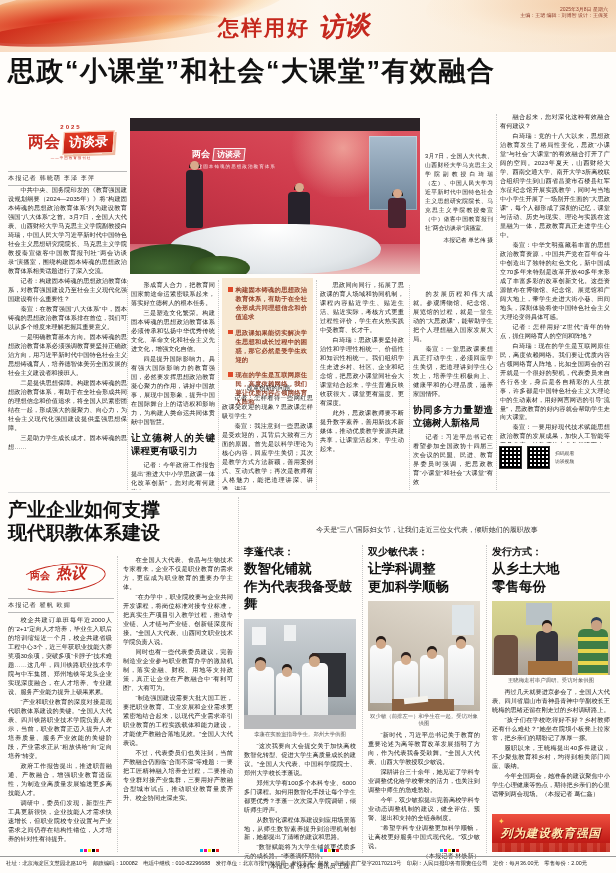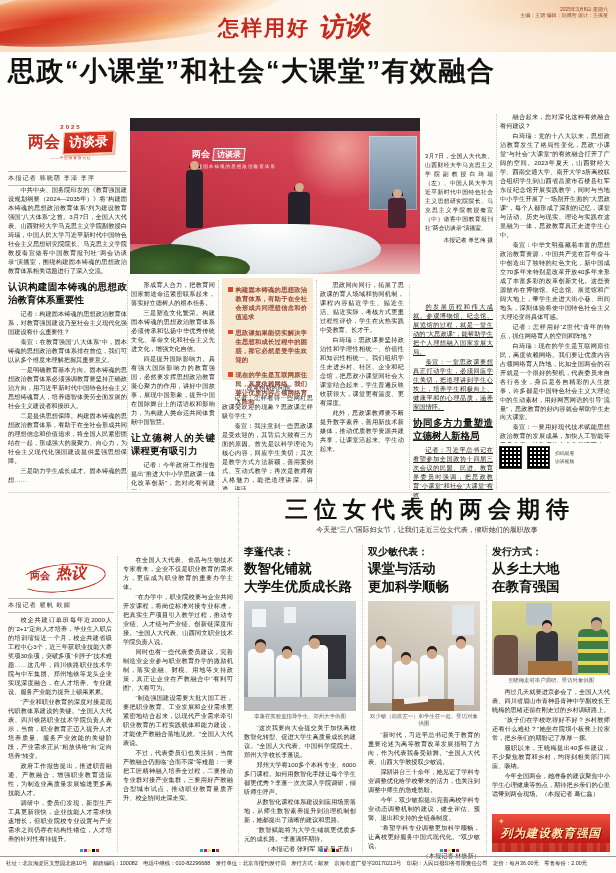--- a/index.html
+++ b/index.html
@@ -152,21 +152,20 @@
       <span class="logo1-lh">两会</span>
       <span class="logo1-box">访谈录</span>
     </div>
     <div class="logo1-tag">——中国教育报刊社</div>
   </div>
 
   <div class="abs byline" style="left:8px;top:171px;width:119px;">本报记者 韩晓萌 李泽 李萍</div>
 
   <div class="abs col" style="left:8px;top:186px;width:119px;height:304px;">
     <p>中共中央、国务院印发的《教育强国建设规划纲要（2024—2035年）》将“构建固本铸魂的思想政治教育体系”列为建设教育强国“八大体系”之首。3月7日，全国人大代表、山西财经大学马克思主义学院副教授白琦瑞，中国人民大学习近平新时代中国特色社会主义思想研究院院长、马克思主义学院教授秦宣做客中国教育报刊社“两会访谈录”演播室，围绕构建固本铸魂的思想政治教育体系相关话题进行了深入交流。</p>
-    <h3 class="sub">认识构建固本铸魂的思想政治教育体系重要性</h3>
     <p>记者：构建固本铸魂的思想政治教育体系，对教育强国建设乃至社会主义现代化强国建设有什么重要性？</p>
     <p>秦宣：在教育强国“八大体系”中，固本铸魂的思想政治教育体系排在首位，我们可以从多个维度来理解把握其重要意义。</p>
     <p>一是明确教育基本方向。固本铸魂的思想政治教育体系必须强调教育要坚持正确政治方向，用习近平新时代中国特色社会主义思想铸魂育人，培养德智体美劳全面发展的社会主义建设者和接班人。</p>
     <p>二是提供思想保障。构建固本铸魂的思想政治教育体系，有助于在全社会形成共同的理想信念和价值追求，将全国人民紧密团结在一起，形成强大的凝聚力、向心力，为社会主义现代化强国建设提供坚强思想保障。</p>
     <p>三是助力学生成长成才。固本铸魂的思想……</p>
   </div>
 
   <div class="abs photo1">
     <div class="ph-glow"></div>
     <div class="ph-rig"></div>
@@ -232,21 +231,21 @@
     <p>秦宣：我注意到一些思政课是受欢迎的，其背后大致有三方面的原因。首先是以科学理论为核心内容，回应学生关切；其次是教学方式方法新颖，善用案例式、互动式教学；再次是教师有人格魅力，能把道理讲深、讲透、讲活。</p>
 
   </div>
 
   <div class="abs col" style="left:320px;top:281px;width:84px;height:209px;">
     <p>思政同向同行，拓展了思政课的育人场域和协同机制，课程内容贴近学生、贴近生活、贴近实际，考核方式更重过程性评价，学生在火热实践中受教育、长才干。</p>
     <p>白琦瑞：思政课要坚持政治性和学理性相统一、价值性和知识性相统一。我们组织学生走进乡村、社区、企业和纪念馆，把思政小课堂同社会大课堂结合起来，学生普遍反映收获很大，课堂更有温度、更有深度。</p>
     <p>此外，思政课教师要不断提升数字素养，善用新技术新媒体，推动优质教学资源共建共享，让课堂活起来、学生动起来。</p>
   </div>
 
-  <div class="abs col" style="left:413px;top:303px;width:80px;height:200px;text-decoration:underline;">
+  <div class="abs col" style="left:413px;top:290px;width:80px;height:200px;">
     <p>的发展历程和伟大成就。参观博物馆、纪念馆、展览馆的过程，就是一堂生动的“大思政课”，能帮助学生把个人理想融入国家发展大局。</p>
     <p>秦宣：一堂思政课要想真正打动学生，必须回应学生关切，把道理讲到学生心坎上，培养学生积极向上、健康平和的心理品质，涵养家国情怀。</p>
     <h3 class="sub">协同多方力量塑造立德树人新格局</h3>
     <p>记者：习近平总书记在看望参加全国政协十四届三次会议的民盟、民进、教育界委员时强调，把思政教育“小课堂”和社会“大课堂”有效</p>
   </div>
 
   <div class="abs col" style="left:500px;top:113px;width:110px;height:330px;">
     <p>融合起来，您对深化这种有效融合有何建议？</p>
     <p>白琦瑞：党的十八大以来，思想政治教育发生了格局性变化，思政“小课堂”与社会“大课堂”的有效融合打开了广阔的空间。2023年夏天，山西财经大学、西南交通大学、南开大学3所高校联合组织学生到山西省吕梁市石楼县红军东征纪念馆开展实践教学，同时与当地中小学生开展了一场别开生面的“大思政课”，每个人都形成了深刻的记忆，课堂与活动、历史与现实、理论与实践在这里融为一体，思政教育真正走进学生心中。</p>
     <p>秦宣：中华文明蕴藏着丰富的思想政治教育资源，中国共产党在百年奋斗中创造出了独特的红色文化，新中国成立70多年来特别是改革开放40多年来形成了丰富多彩的改革创新文化。这些资源散布在博物馆、纪念馆、展览馆和广阔大地上，带学生走进大街小巷、田间地头，深刻体验将使中国特色社会主义大理论变得具体可感。</p>
@@ -259,20 +258,21 @@
     <div class="qr"></div>
     <div class="qr"></div>
     <div class="qrlabel">
       <div>扫码观看</div>
       <div>访谈视频</div>
     </div>
   </div>
 
   <div class="abs hr-main"></div>
 
+  <div class="abs headline2">产业企业如何支撑现代职教体系建设</div>
   <div class="abs logo2">
     <div class="logo2-inner">
       <div class="logo2-ellipse"></div>
       <span class="logo2-t1">两会</span>
       <span class="logo2-t2">热议</span>
     </div>
   </div>
   <div class="abs byline byline2">本报记者 翟帆 欧媚</div>
   <div class="abs vsep" style="left:117px;top:556px;height:296px;"></div>
   <div class="abs col" style="left:8px;top:616px;width:104px;height:236px;">
@@ -282,31 +282,30 @@
     <p>调研中，委员们发现，新型生产工具更新很快，企业技能人才需求快速增长，但职业院校专业设置与产业需求之间仍存在结构性错位，人才培养的针对性有待提升。</p>
   </div>
   <div class="abs col" style="left:123px;top:556px;width:110px;height:296px;">
     <p>在全国人大代表、食品与生物技术专家看来，企业不仅是职业教育的需求方，更应成为职业教育的重要办学主体。</p>
     <p>“在办学中，职业院校要与企业共同开发课程，将岗位标准对接专业标准，把真实生产项目引入教学过程，推动专业链、人才链与产业链、创新链深度衔接。”全国人大代表、山西同文职业技术学院负责人说。</p>
     <p>同时也有一些代表委员建议，完善制造业企业参与职业教育办学的激励机制，落实金融、财税、用地等支持政策，真正让企业在产教融合中“有利可图”、大有可为。</p>
     <p>“制造强国建设需要大批大国工匠，要把职业教育、工业发展和企业需求更紧密地结合起来，以现代产业需求牵引职业教育的工程实践载体和能力建设，才能使产教融合落地见效。”全国人大代表说。</p>
     <p>不过，代表委员们也关注到，当前产教融合仍面临“合而不深”等难题：一要把工匠精神融入培养全过程，二要推动专业群对接产业集群，三要用好产教融合型城市试点，推动职业教育量质齐升、校企协同走深走实。</p>
   </div>
 
-  <div class="abs headline3">三位女代表的两会期待</div>
   <div class="abs sub3">今天是“三八”国际妇女节，让我们走近三位女代表，倾听她们的履职故事</div>
   <div class="abs vsep" style="left:238px;top:497px;height:356px;"></div>
   <div class="abs vsep" style="left:362px;top:545px;height:308px;"></div>
   <div class="abs vsep" style="left:486px;top:545px;height:308px;"></div>
 
   <div class="abs" style="left:244px;top:545px;width:112px;">
     <div class="dep-label">李蓬代表：</div>
     <div class="dep-h">
       <div>数智化铺就</div>
-      <div>大学生优质成长路</div>
+      <div>作为代表我备受鼓舞</div>
     </div>
     <div class="labphoto" style="height:110px;margin-top:6px;background:linear-gradient(180deg,#cdd2d6,#aab2b7 65%,#8f969b);">
       <div style="position:absolute;left:8px;top:8px;width:14px;height:18px;background:#f2f3f4;"></div>
       <div style="position:absolute;left:40px;top:6px;width:12px;height:16px;background:#eef0f1;"></div>
       <div class="equip" style="right:10px;top:34px;width:34px;height:44px;"></div>
       <div class="coat" style="left:4px;bottom:0;width:26px;height:62px;"></div>
       <div class="coat" style="left:32px;bottom:0;width:24px;height:56px;"></div>
       <div class="coat" style="left:58px;bottom:0;width:26px;height:66px;"></div>
       <div style="position:absolute;left:11px;bottom:58px;width:11px;height:11px;border-radius:50%;background:#caa183;box-shadow:0 -3px 0 #2a211d;"></div>
       <div style="position:absolute;left:38px;bottom:52px;width:10px;height:10px;border-radius:50%;background:#d0a98b;box-shadow:0 -3px 0 #241b18;"></div>
@@ -319,21 +318,21 @@
       <p>郑州大学有100多个本科专业、6000多门课程。如何用数智化手段让每个学生都更优秀？李蓬一次次深入学院调研，倾听师生呼声。</p>
       <p>从数智化课程体系建设到应用场景落地，从师生数智素养提升到治理机制创新，她都提出了清晰的建议和思路。</p>
       <p>“数智赋能将为大学生铺就更优质多元的成长路。”李蓬满怀期待。</p>
       <p class="sign">（本报记者 张利军 通讯员 王磊）</p>
     </div>
   </div>
 
   <div class="abs" style="left:368px;top:545px;width:112px;">
     <div class="dep-label">双少敏代表：</div>
     <div class="dep-h">
-      <div>课堂与活动</div>
+      <div>让学科调整</div>
       <div>更加科学顺畅</div>
     </div>
     <div class="labphoto" style="height:110px;margin-top:6px;background:linear-gradient(200deg,#e4ddd1,#c9c0b2 60%,#a79d8e);">
       <div style="position:absolute;right:6px;top:4px;width:22px;height:30px;background:#dfe5e8;"></div>
       <div class="coat" style="left:2px;bottom:8px;width:22px;height:58px;"></div>
       <div class="coat" style="left:26px;bottom:2px;width:24px;height:48px;"></div>
       <div class="coat" style="left:52px;bottom:4px;width:24px;height:52px;"></div>
       <div class="coat" style="left:80px;bottom:6px;width:26px;height:60px;"></div>
       <div style="position:absolute;left:8px;bottom:62px;width:10px;height:10px;border-radius:50%;background:#cfa585;box-shadow:0 -3px 0 #241b18;"></div>
       <div style="position:absolute;left:33px;bottom:46px;width:10px;height:10px;border-radius:50%;background:#d4ac8c;box-shadow:0 -3px 0 #2b2120;"></div>
@@ -349,21 +348,21 @@
       <p>今年，双少敏拟提出完善高校学科专业动态调整机制的建议，健全评估、预警、退出和支持的全链条制度。</p>
       <p>“希望学科专业调整更加科学顺畅，让高校更好服务中国式现代化。”双少敏说。</p>
       <p class="sign">（本报记者 林焕新）</p>
     </div>
   </div>
 
   <div class="abs" style="left:492px;top:545px;width:118px;">
     <div class="dep-label">发行方式：</div>
     <div class="dep-h">
       <div>从乡土大地</div>
-      <div>在教育强国</div>
+      <div>零售每份</div>
     </div>
     <div class="labphoto" style="height:74px;margin-top:6px;background:linear-gradient(180deg,#d9d694 0%,#cdc98a 45%,#b9b0a4 70%,#a99f92);">
       <div style="position:absolute;left:34px;top:2px;width:26px;height:22px;background:#b9c2c6;"></div>
       <div style="position:absolute;left:2px;bottom:0;width:24px;height:40px;border-radius:5px 5px 0 0;background:#6e5140;"></div>
       <div style="position:absolute;left:44px;bottom:14px;width:22px;height:30px;border-radius:5px 5px 0 0;background:#35343a;"></div>
       <div style="position:absolute;left:50px;bottom:42px;width:10px;height:10px;border-radius:50%;background:#d2a98a;box-shadow:0 -3px 0 #221a17;"></div>
       <div style="position:absolute;right:2px;bottom:0;width:30px;height:46px;border-radius:6px 6px 0 0;
                   background:repeating-linear-gradient(180deg,#3f7d46 0 8px,#e8d44d 8px 12px);"></div>
       <div style="position:absolute;right:8px;bottom:44px;width:11px;height:11px;border-radius:50%;background:#c9a183;box-shadow:0 -3px 0 #30415a;"></div>
       <div style="position:absolute;left:36px;bottom:0;width:44px;height:14px;background:#a4713f;"></div>

